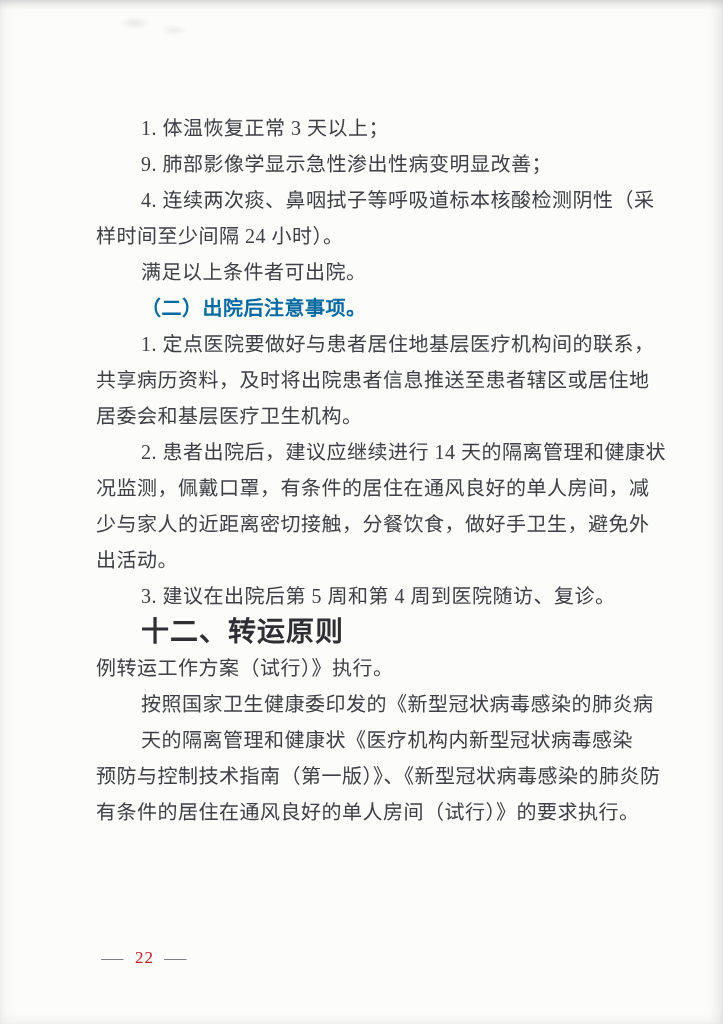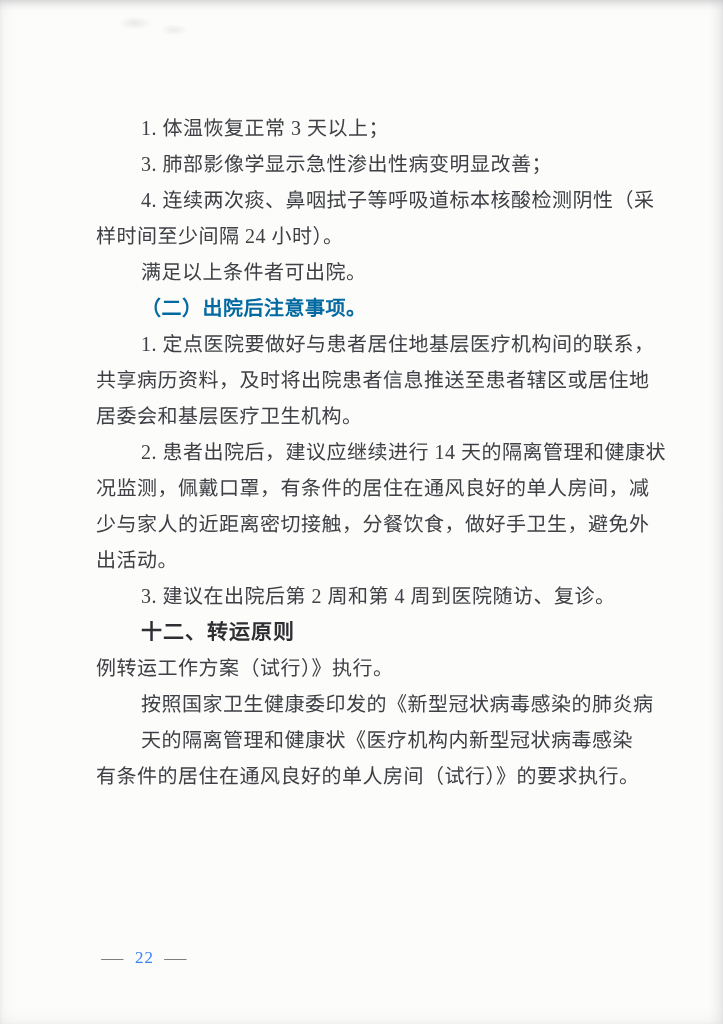--- a/index.html
+++ b/index.html
@@ -57,21 +57,21 @@
     line-height: 36px;
     font-size: 20px;
     letter-spacing: 0.5px;
     white-space: nowrap;
   }
   .ind { padding-left: 45px; }          
   .sub { font-weight: bold; color: #0369a1; }   
   .hd {                                  
     font-family: "Liberation Sans", "DejaVu Sans", sans-serif;
     font-weight: bold;
-    font-size: 21px;
+    font-size: 28px;
     color: #2e2e33;
     letter-spacing: 1px;
   }
 
   .footer {
     position: absolute;
     left: 104px;
     top: 948px;
     display: flex;
     align-items: center;
@@ -80,59 +80,60 @@
     color: #5a5a5e;
     letter-spacing: 1px;
   }
   .footer .dash {
     font-size: 17px;
     color: #6a6a6e;
     transform: scaleX(1.3);
   }
   .footer .num {
     font-family: "Liberation Serif", "DejaVu Serif", serif;
-    color: #3b82f6;
+    color: #b91c1c;
   }
 </style>
 </head>
 <body>
 
 <div class="page">
   <div class="edge-top"></div>
   <div class="edge-right"></div>
   <div class="smudge a"></div>
   <div class="smudge b"></div>
 
   <div class="content">
 
     <div class="line ind">1. 体温恢复正常 3 天以上；</div>
-    <div class="line ind">3. 肺部影像学显示急性渗出性病变明显改善；</div>
+    <div class="line ind">9. 肺部影像学显示急性渗出性病变明显改善；</div>
     <div class="line ind">4. 连续两次痰、鼻咽拭子等呼吸道标本核酸检测阴性（采</div>
     <div class="line">样时间至少间隔 24 小时）。</div>
 
     <div class="line ind">满足以上条件者可出院。</div>
 
     <div class="line ind sub">（二）出院后注意事项。</div>
 
     <div class="line ind">1. 定点医院要做好与患者居住地基层医疗机构间的联系，</div>
     <div class="line">共享病历资料，及时将出院患者信息推送至患者辖区或居住地</div>
     <div class="line">居委会和基层医疗卫生机构。</div>
 
     <div class="line ind">2. 患者出院后，建议应继续进行 14 天的隔离管理和健康状</div>
     <div class="line">况监测，佩戴口罩，有条件的居住在通风良好的单人房间，减</div>
     <div class="line">少与家人的近距离密切接触，分餐饮食，做好手卫生，避免外</div>
     <div class="line">出活动。</div>
 
-    <div class="line ind">3. 建议在出院后第 2 周和第 4 周到医院随访、复诊。</div>
+    <div class="line ind">3. 建议在出院后第 5 周和第 4 周到医院随访、复诊。</div>
 
     <div class="line ind hd">十二、转运原则</div>
     <div class="line">例转运工作方案（试行）》执行。</div>
     <div class="line ind">按照国家卫生健康委印发的《新型冠状病毒感染的肺炎病</div>
 
     <div class="line ind">天的隔离管理和健康状《医疗机构内新型冠状病毒感染</div>
+    <div class="line">预防与控制技术指南（第一版）》、《新型冠状病毒感染的肺炎防</div>
     <div class="line">有条件的居住在通风良好的单人房间（试行）》的要求执行。</div>
   </div>
 
   <div class="footer">
     <span class="dash">—</span>
     <span class="num">22</span>
     <span class="dash">—</span>
   </div>
 </div>
 

